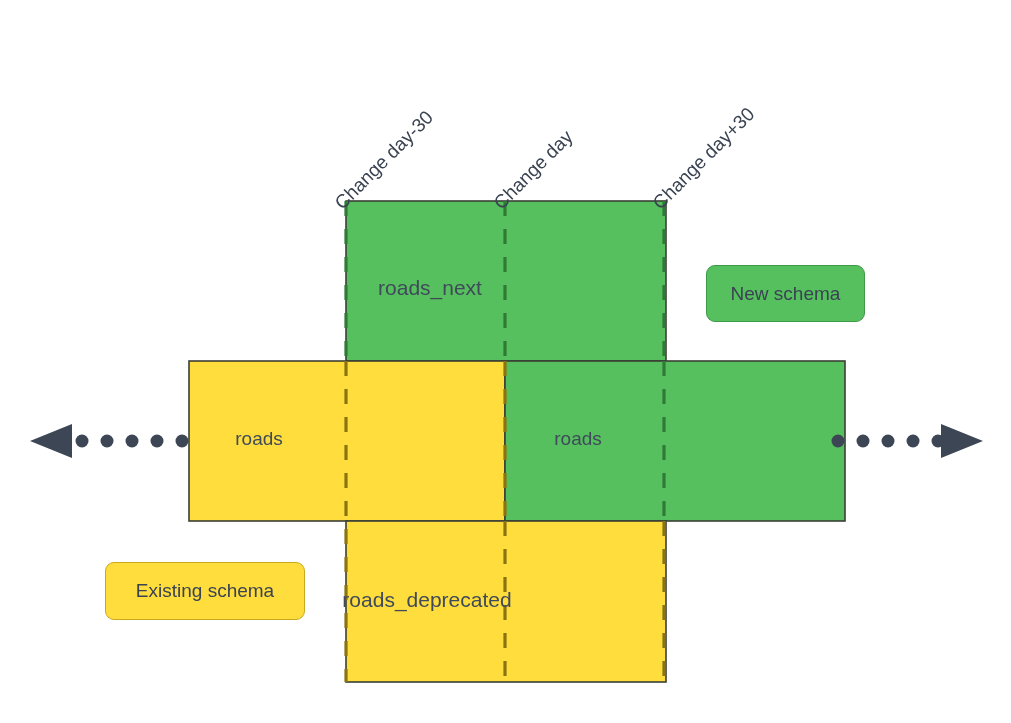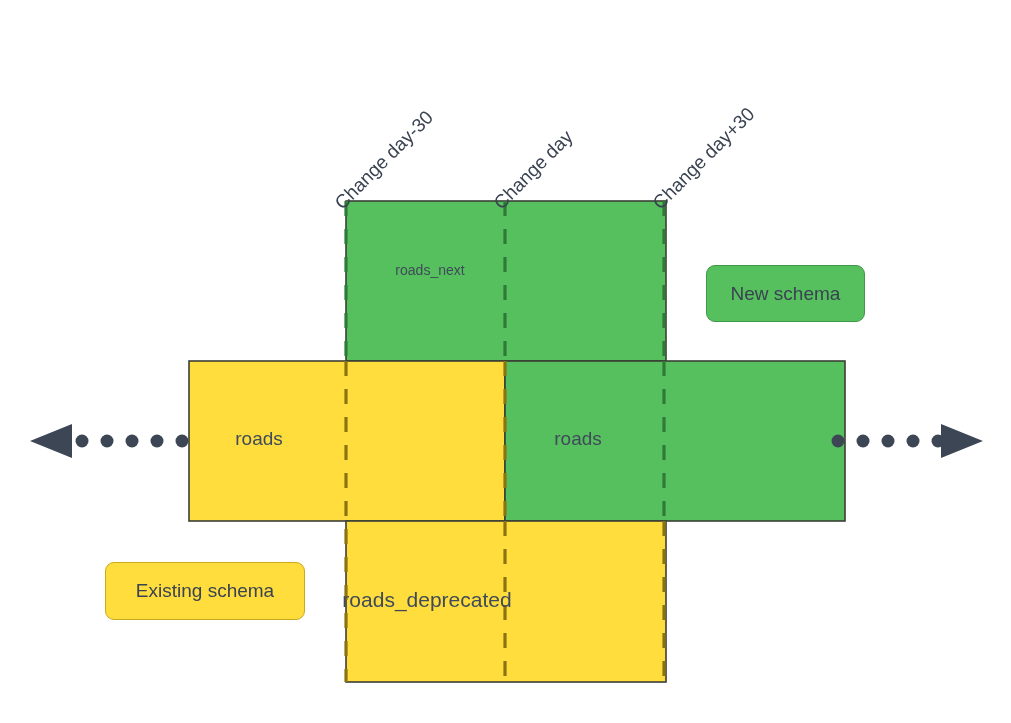--- a/index.html
+++ b/index.html
@@ -111,21 +111,21 @@
       <circle cx="913" cy="441" r="6.5" fill="#3c4654"></circle>
       <circle cx="938" cy="441" r="6.5" fill="#3c4654"></circle>
       <polygon points="983,441 941,424 941,458" fill="#3c4654"></polygon>
     </g>
   </svg>
 
   <div class="axis-label" style="left:346px; top:192px;">Change day-30</div>
   <div class="axis-label" style="left:505px; top:192px;">Change day</div>
   <div class="axis-label" style="left:664px; top:192px;">Change day+30</div>
 
-  <div class="blk-label" style="left:430px; top:270px; font-size:14px; transform:translate(-50%,-50%);">roads_next</div>
+  <div class="blk-label" style="left:430px; top:288px; font-size:21px; transform:translate(-50%,-50%);">roads_next</div>
   <div class="blk-label" style="left:259px; top:439px; font-size:19px; transform:translate(-50%,-50%);">roads</div>
   <div class="blk-label" style="left:578px; top:439px; font-size:19px; transform:translate(-50%,-50%);">roads</div>
   <div class="blk-label" style="left:427px; top:600px; font-size:21px; transform:translate(-50%,-50%);">roads_deprecated</div>
 
   <div class="legend legend-new" style="left:706px; top:265px; width:159px; height:57px;">
     <span>New schema</span>
   </div>
   <div class="legend legend-existing" style="left:105px; top:562px; width:200px; height:58px;">
     <span>Existing schema</span>
   </div>

